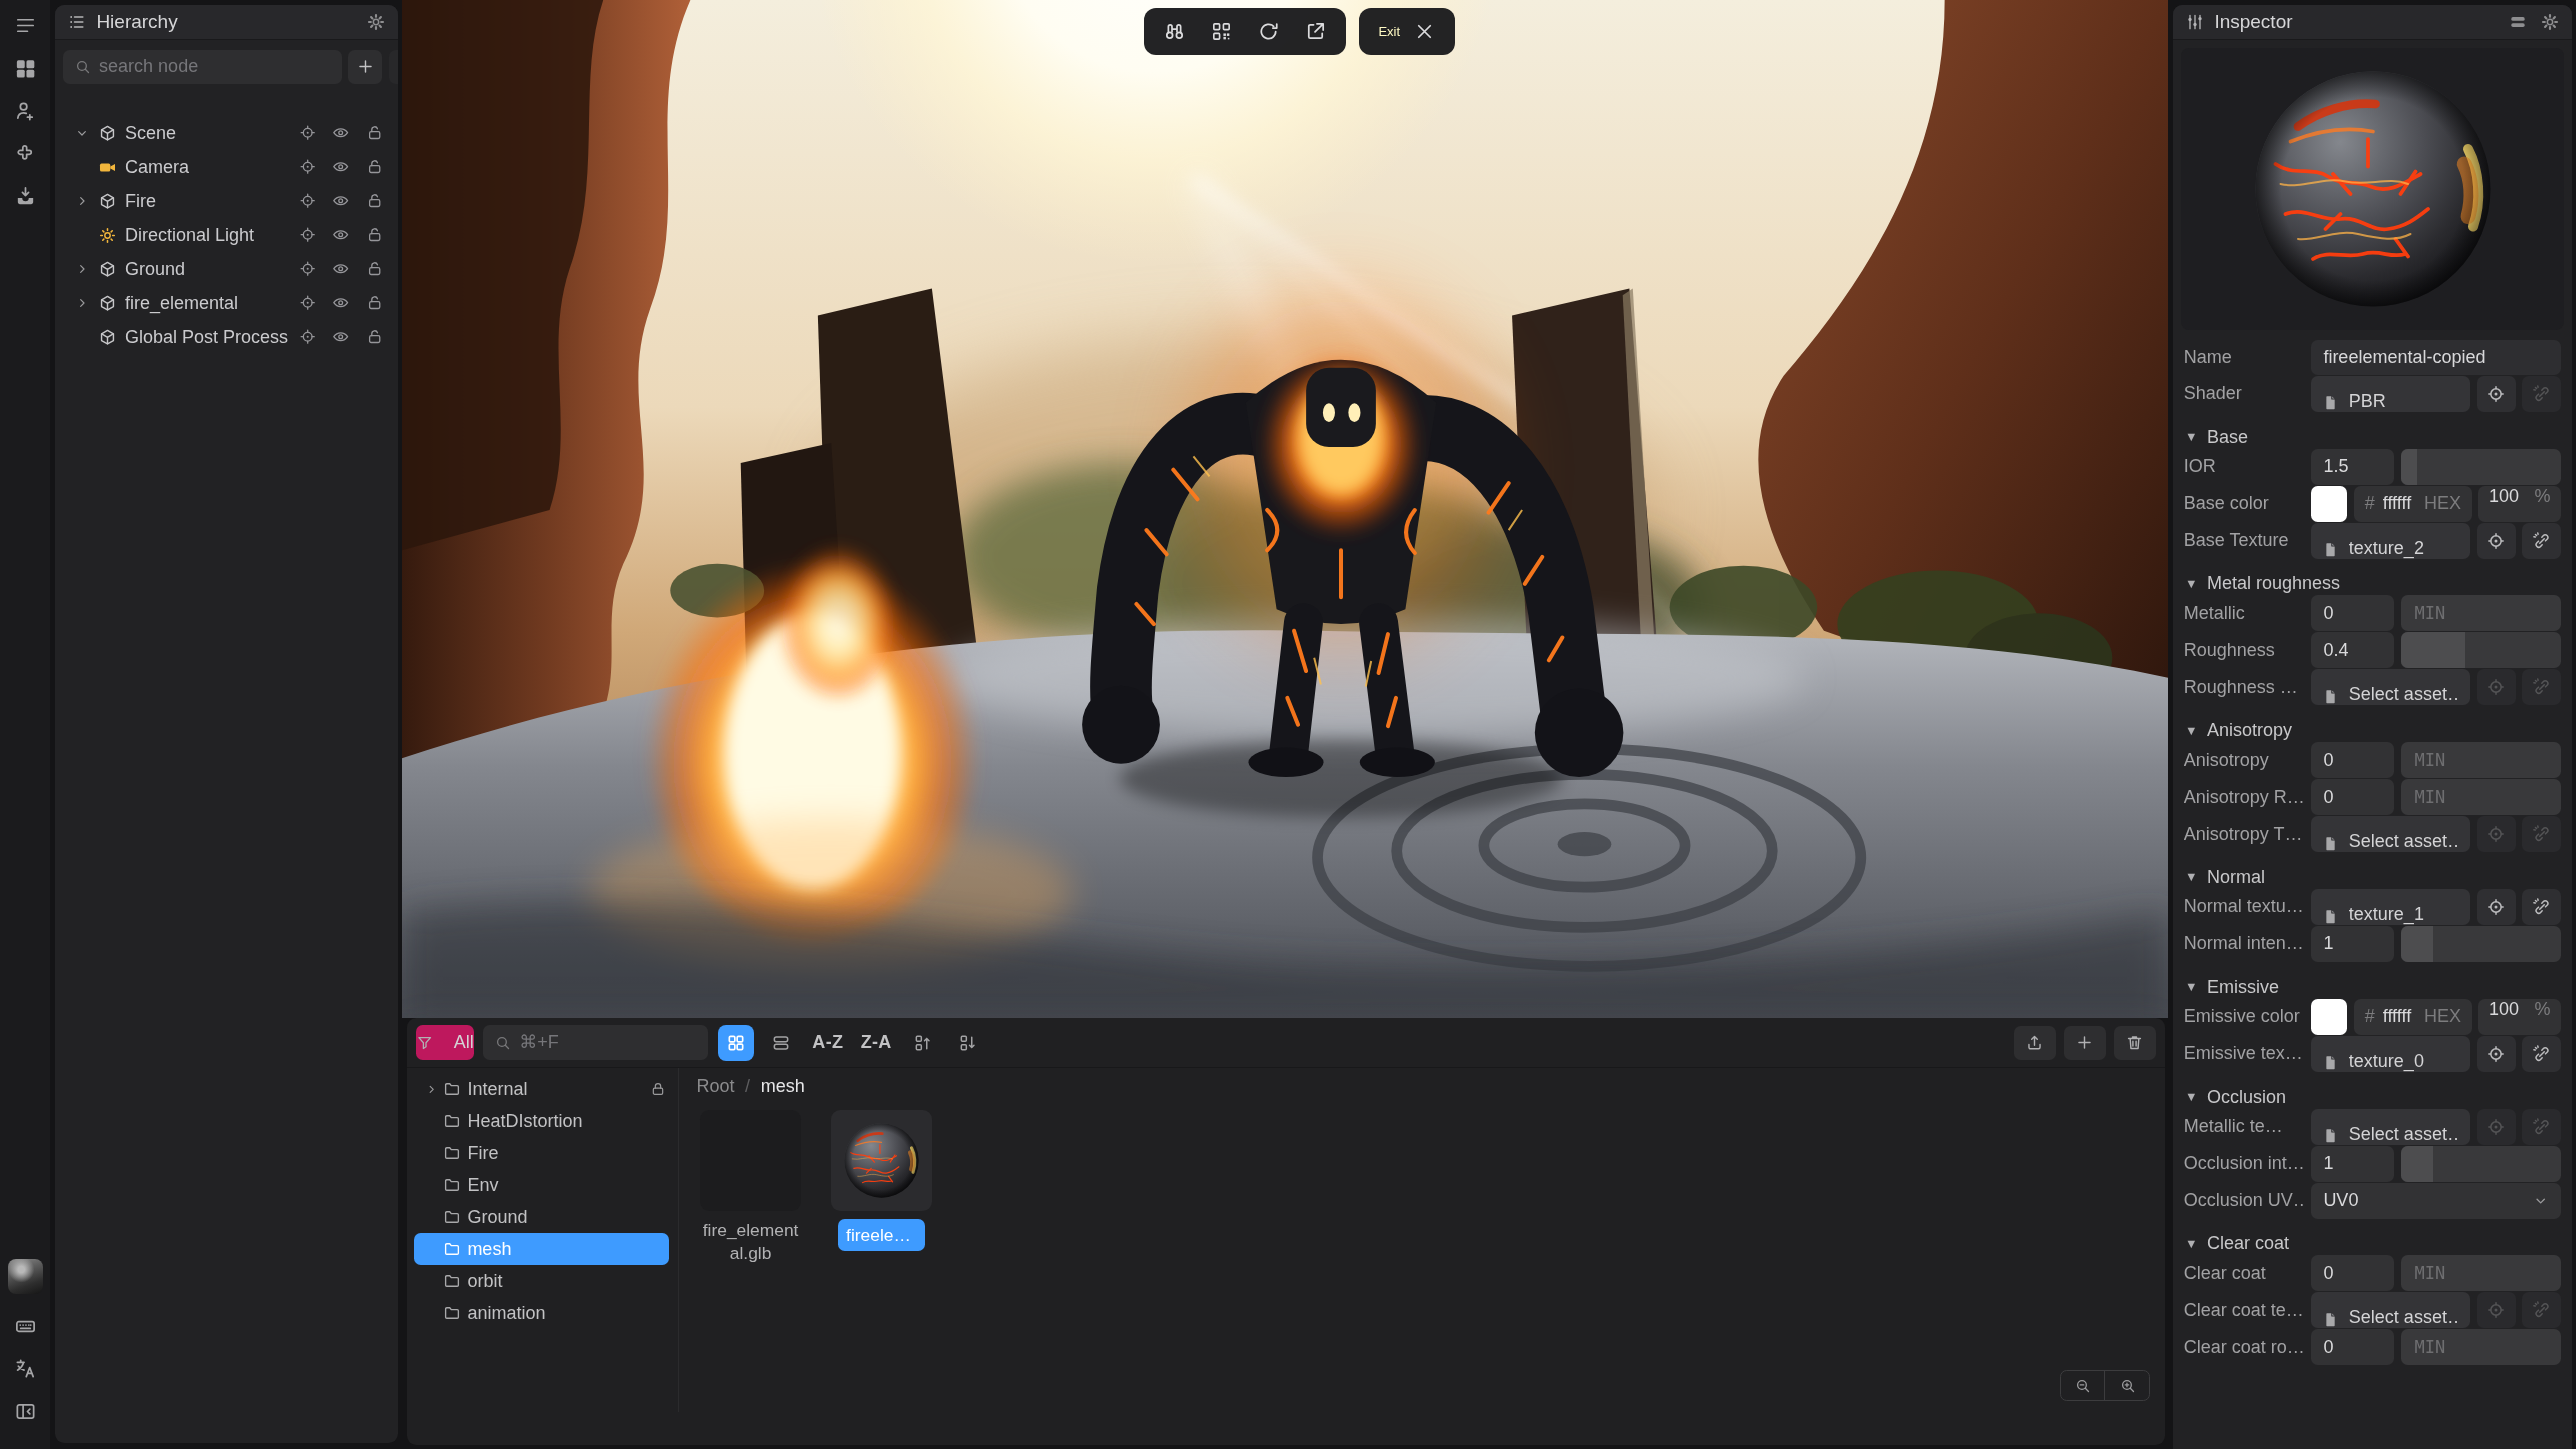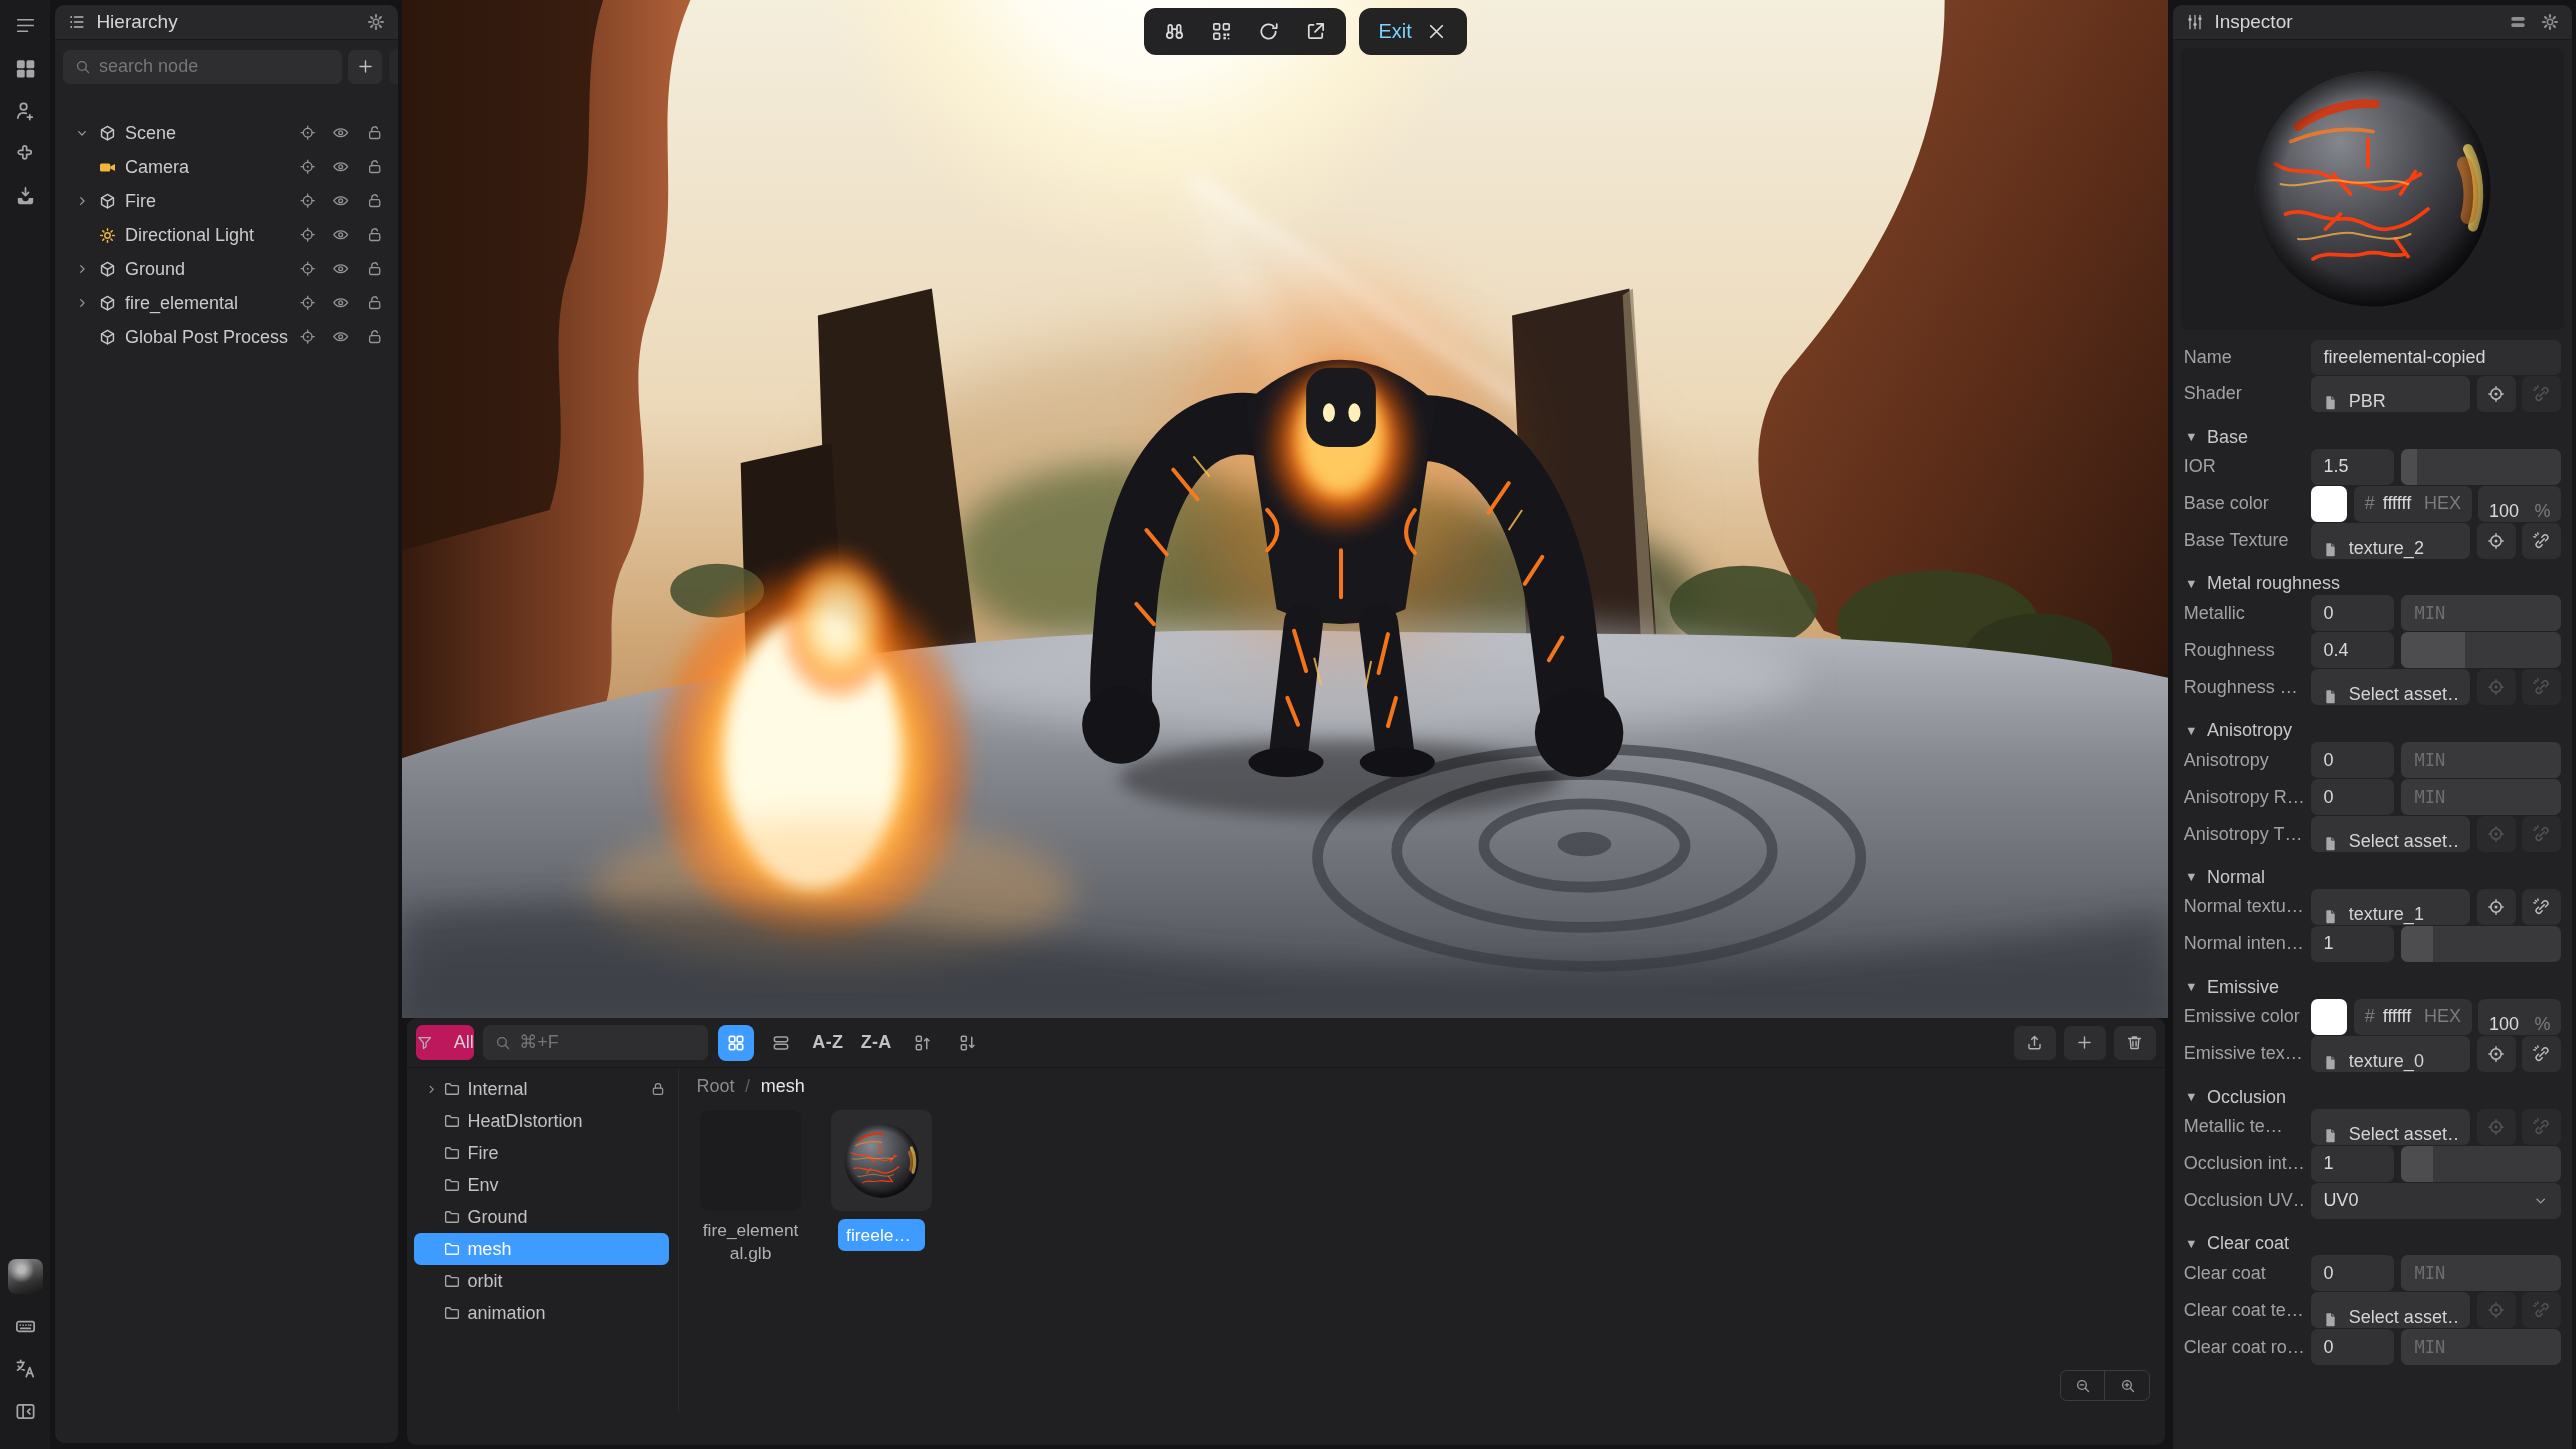--- a/index.html
+++ b/index.html
@@ -50,21 +50,21 @@
   .rowicons{margin-left:auto;display:flex;gap:16px;color:#96969a}
   .rowicons span{display:flex}
   .rowicons svg{width:17.4px;height:17.4px}
   
   #viewport{position:absolute;left:402px;top:0;width:1766px;height:1018px;background:#201510;overflow:hidden}
   #viewport>svg{width:100%;height:100%}
   .vtool{position:absolute;top:8px;left:742px;display:flex;gap:13.4px}
   .vpill{background:rgba(26,26,28,.96);border-radius:12px;height:47px;display:flex;
     align-items:center;padding:0 19px;gap:24px;color:#dcdcde}
   .vpill svg{width:23px;height:23px}
-  .vpill .exit-label{font-size:20px;color:#7dd3fc}
+  .vpill .exit-label{font-size:13px;color:#fef9c3}
   .vpill.exit{gap:13.4px}
   
   #assets{left:407px;top:1018px;width:1758px;height:427px;background:#202022}
   .atabbar{display:flex;align-items:center;height:34px;background:#242427;
     padding:0 12px;border-bottom:0.7px solid #18181a;color:#b6b6b8}
   .atab{display:flex;align-items:center;gap:8px}
   .atab svg{width:19px;height:19px;color:#a2a2a4}
   .atab .tlabel{color:#d4d4d6}
   .atab .tclose{display:flex;color:#8e8e90}
   .atab .tclose svg{width:14.8px;height:14.8px}
@@ -129,21 +129,21 @@
     overflow:hidden;display:flex;align-items:center}
   .slider .fill{position:absolute;left:0;top:0;bottom:0;background:#4d4d4f}
   .slider .min{position:relative;font-family:"DejaVu Sans Mono",monospace;font-size:17px;
     color:#6e6e70;padding-left:13.4px}
   .swatch{width:36px;height:36px;border-radius:6.7px;background:#fff;flex:none}
   .hexfield{flex:1;height:36px;background:#323234;border-radius:6.7px;display:flex;
     align-items:center;gap:8px;padding:0 10.7px;min-width:0}
   .hexhash,.hextag,.pctunit{color:#7c7c7e}
   .hexval{color:#dadadc;flex:1}
   .pctfield{width:83px;height:36px;background:#323234;border-radius:6.7px;display:flex;
-    align-items:flex-end;justify-content:space-between;padding:0 10.7px;flex:none}
+    align-items:flex-start;justify-content:space-between;padding:0 10.7px;flex:none}
   .pctval{color:#dadadc}
   .assetfield{flex:1;height:36px;background:#343437;border-radius:6.7px;display:flex;
     align-items:flex-end;gap:9.4px;padding:0 10.7px;color:#d4d4d6;min-width:0}
   .assetfield svg{width:17.4px;height:17.4px;color:#a8a8aa;flex:none}
   .assetfield .aval{white-space:nowrap;overflow:hidden}
   .abtn{width:39px;height:36px;border-radius:6.7px;background:#2f2f32;display:flex;
     align-items:center;justify-content:center;color:#bcbcbe;flex:none}
   .abtn svg{width:20px;height:20px}
   .abtn.dim{background:#2a2a2d;color:#545456}
   .selectfield{flex:1;height:36px;background:#323234;border-radius:6.7px;display:flex;

